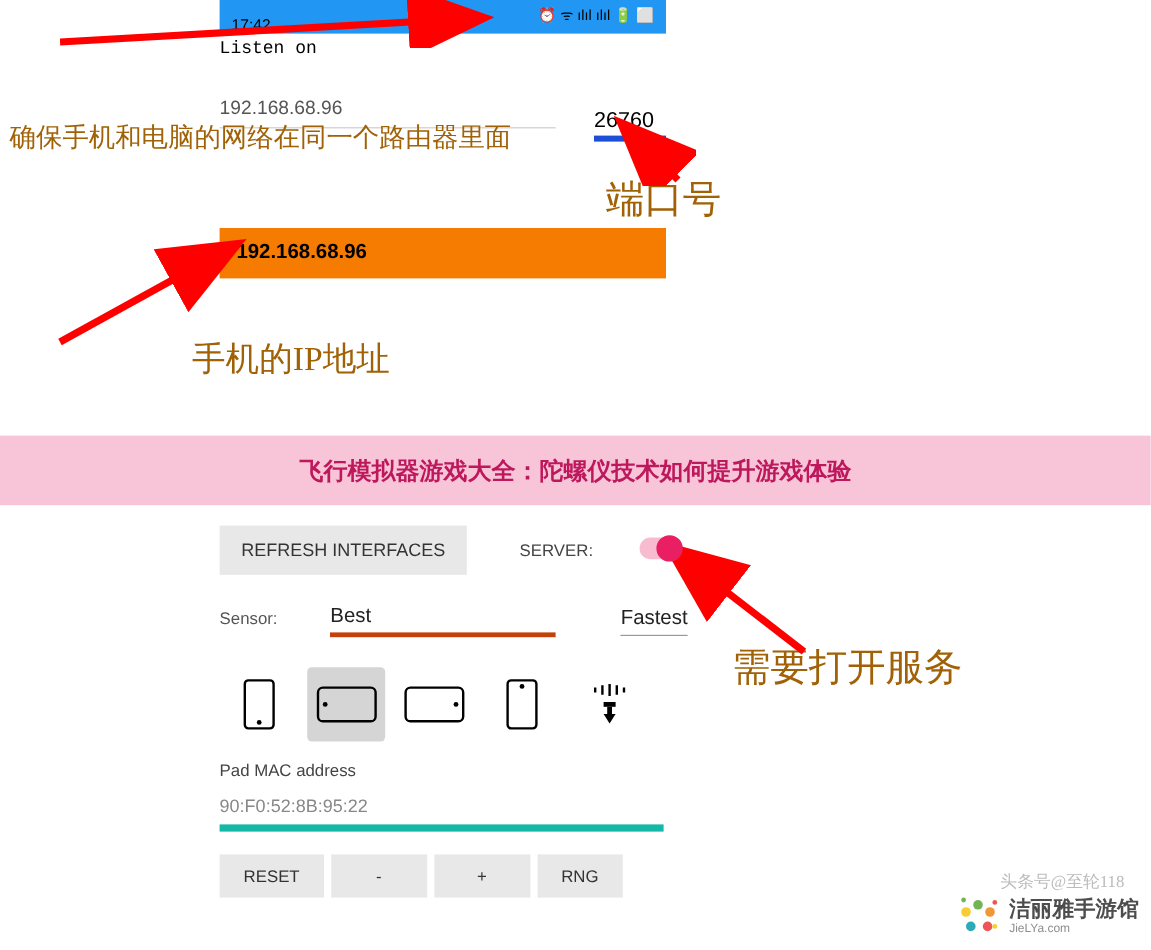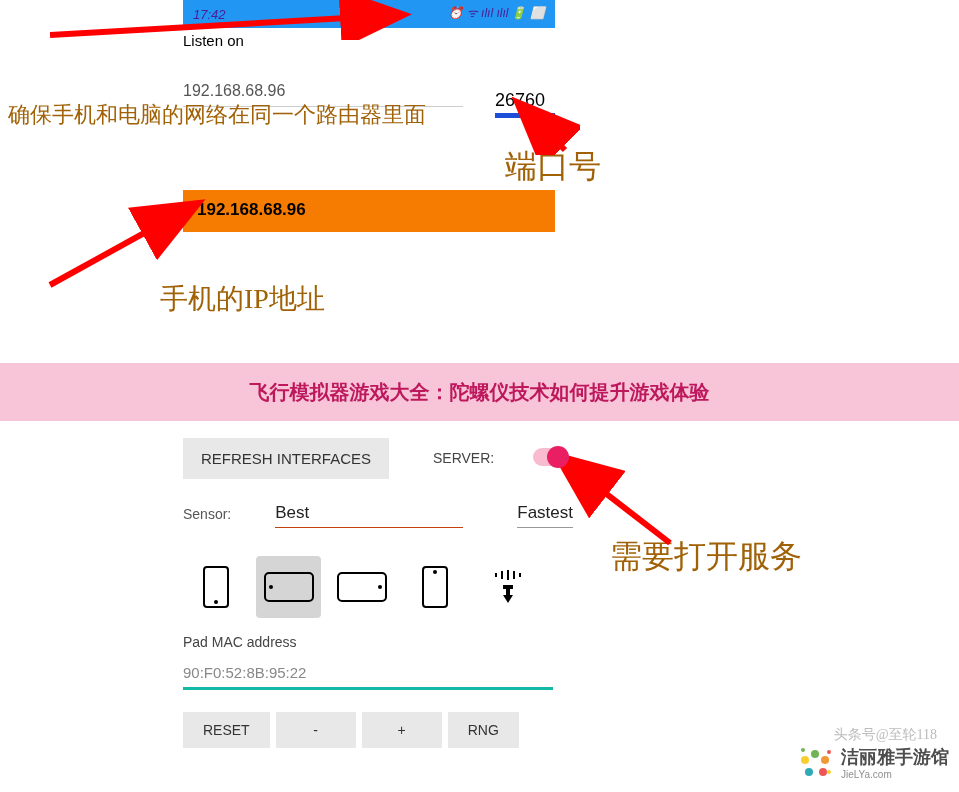--- a/index.html
+++ b/index.html
@@ -1,22 +1,22 @@
 <!DOCTYPE html>
 <html><head>
 <meta charset="utf-8">
 <style>
 * { box-sizing: border-box; margin: 0; padding: 0; }
 body { font-family: Arial, sans-serif; width: 959px; height: 792px; background: #fff; position: relative; overflow: hidden; }
 
-.status-bar { position: absolute; left: 183px; top: 0; width: 372px; height: 28px; background: #2196F3; color: #4c1d95; display: flex; align-items: center; padding: 0 10px; font-size: 13px; font-style: italic; }
+.status-bar { position: absolute; left: 183px; top: 0; width: 372px; height: 28px; background: #2196F3; color: #000000; display: flex; align-items: flex-end; padding: 0 10px; font-size: 13px; }
 .status-time { font-weight: 500; }
 .status-icons { position: absolute; right: 10px; top: 4px; display: flex; gap: 4px; font-size: 12px; }
 
-.listen-text { position: absolute; left: 183px; top: 32px; font-size: 15px; color: #000; }
+.listen-text { position: absolute; left: 183px; top: 32px; font-size: 15px; color: #000; font-family: Liberation Mono, monospace; }
 
 .port-field { position: absolute; left: 495px; top: 90px; font-size: 18px; color: #000; border-bottom: 5px solid #1d4ed8; padding-bottom: 2px; width: 60px; }
 
 .ip-box { position: absolute; left: 183px; top: 82px; width: 280px; }
 .ip-first { font-size: 16px; color: #555; border-bottom: 1px solid #ccc; padding-bottom: 6px; }
 .ip-zero { font-size: 17px; font-weight: bold; margin-top: 16px; }
 .ip-mac { font-size: 13px; color: #333; margin-top: 4px; }
 
 .ip-selected { position: absolute; left: 183px; top: 190px; width: 372px; background: #F57C00; padding: 10px 14px 12px 14px; }
 .ip-selected-addr { font-size: 17px; font-weight: bold; color: #000; }
@@ -37,29 +37,29 @@
 .bottom { position: absolute; left: 183px; top: 438px; width: 600px; }
 .btn { background: #e8e8e8; border: none; padding: 12px 18px; font-size: 15px; color: #333; cursor: pointer; }
 .btn.small { padding: 10px 20px; font-size: 14px; }
 .refresh-btn { position: absolute; left: 0; top: 0; }
 .server-label { position: absolute; left: 250px; top: 12px; font-size: 14px; color: #444; }
 .toggle { position: absolute; left: 350px; top: 10px; width: 34px; height: 18px; background: #f8bbd0; border-radius: 9px; cursor: pointer; }
 .toggle::after { content: ""; position: absolute; right: -2px; top: -2px; width: 22px; height: 22px; background: #E91E63; border-radius: 50%; }
 
 .sensor-row { position: absolute; left: 0; top: 65px; display: flex; align-items: center; width: 390px; gap: 34px; }
 .sensor-label { font-size: 14px; color: #555; margin-right: 10px; padding-bottom: 4px; }
-.sensor-best { font-size: 17px; color: #222; flex:1; border-bottom: 1px solid #c2410c; padding-bottom: 4px; }
+.sensor-best { font-size: 17px; color: #222; flex:1; border-bottom: 4px solid #c2410c; padding-bottom: 4px; }
 .sensor-fast { font-size: 17px; color: #222; margin-left: 20px; border-bottom: 1px solid #999; padding-bottom: 4px; }
 
 .orient-row { position: absolute; left: 0; top: 118px; display: flex; gap: 8px; }
 .orient-item { width: 65px; height: 62px; display: flex; align-items: center; justify-content: center; border-radius: 4px; cursor: pointer; }
 .orient-item.sel { background: #d5d5d5; }
 
 .pad-mac-label { position: absolute; left: 0; top: 196px; font-size: 14px; color: #444; }
-.pad-mac-val { position: absolute; left: 0; top: 226px; font-size: 15px; color: #888; border-bottom: 3px solid #14b8a6; width: 370px; padding-bottom: 6px; }
+.pad-mac-val { position: absolute; left: 0; top: 226px; font-size: 15px; color: #888; border-bottom: 6px solid #14b8a6; width: 370px; padding-bottom: 6px; }
 
 .btn-row { position: absolute; left: 0; top: 274px; display: flex; gap: 6px; }
 
 .watermark { position: absolute; right: 10px; bottom: 10px; display: flex; align-items: center; gap: 6px; opacity: 0.95; }
 .wm-logo { width: 40px; height: 40px; position: relative; }
 .wm-text { font-family: Liberation Sans, sans-serif; }
 .wm-main { font-size: 18px; font-weight: bold; color: #444; }
 .wm-sub { font-size: 10px; color: #888; }
 
 .author-wm { position: absolute; right: 22px; bottom: 48px; font-size: 14px; color: #bbb; font-family: "Microsoft YaHei"; }

